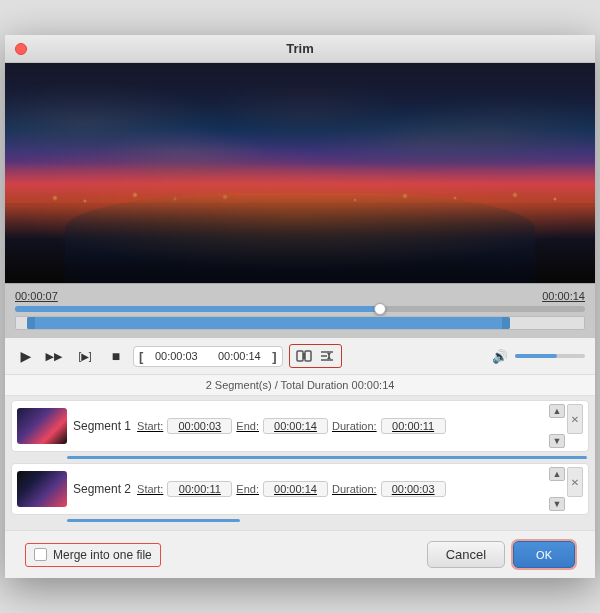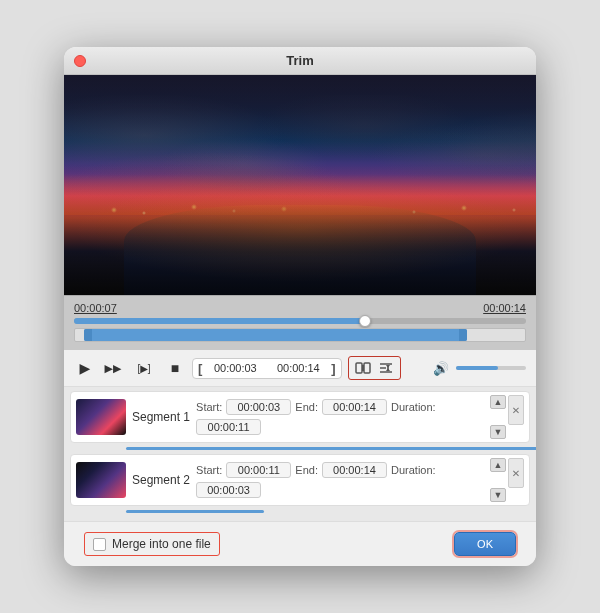--- a/index.html
+++ b/index.html
@@ -9,23 +9,23 @@
       display: flex;
       justify-content: center;
       align-items: center;
       width: 600px;
       height: 613px;
       font-family: -apple-system, BlinkMacSystemFont, 'Helvetica Neue', Arial, sans-serif;
       font-size: 12px;
     }
 
     .window {
-      width: 472px;
+      width: 590px;
       background: #f0f0f0;
-      border-radius: 12px;
+      border-radius: 0;
       box-shadow: 0 10px 40px rgba(0,0,0,0.4);
       overflow: hidden;
     }
 
     .titlebar {
       background: linear-gradient(to bottom, #ebebeb, #d6d6d6);
       height: 28px;
       display: flex;
       align-items: center;
       padding: 0 10px;
@@ -353,20 +353,21 @@
       color: #333;
       min-width: 58px;
     }
 
     .segment-fields {
       display: flex;
       align-items: center;
       gap: 4px;
       flex: 1;
       flex-wrap: wrap;
+      text-decoration: underline;
     }
 
     .field-label {
       font-size: 11px;
       color: #555;
     }
 
     .field-value {
       font-size: 11px;
       color: #333;
@@ -546,20 +547,23 @@
     </div>
 
     <div class="spacer"></div>
 
     <span class="volume-icon">🔊</span>
     <div class="volume-slider-track">
       <div class="volume-slider-fill"></div>
     </div>
   </div>
 
+  <div class="segments-info">
+    <span>2 Segment(s) / Total Duration 00:00:14</span>
+  </div>
 
   <div class="segments-list">
 
     <div class="segment-row">
       <div class="segment-thumb">
         <div class="segment-thumb-img"></div>
       </div>
       <span class="segment-label">Segment 1</span>
       <div class="segment-fields">
         <span class="field-label">Start:</span>
@@ -603,17 +607,18 @@
     <div class="segment-progress" style="width: 30%; margin-bottom: 4px; margin-left: 56px;"></div>
 
   </div>
 
   <div class="bottom-bar">
     <div class="merge-checkbox-area">
       <div class="merge-checkbox"></div>
       <span class="merge-label">Merge into one file</span>
     </div>
     <div class="bottom-buttons">
+      <button class="cancel-btn">Cancel</button>
       <button class="ok-btn">OK</button>
     </div>
   </div>
 
 </div>
 
 </body></html>

